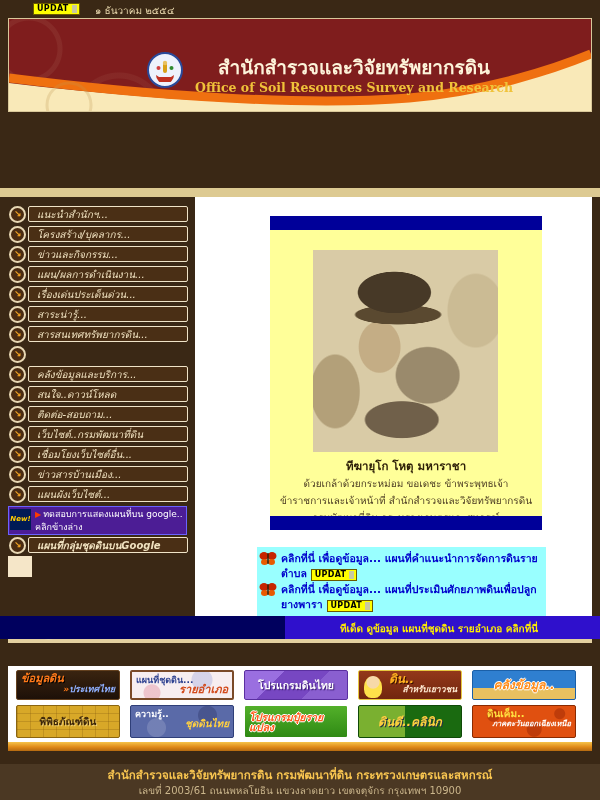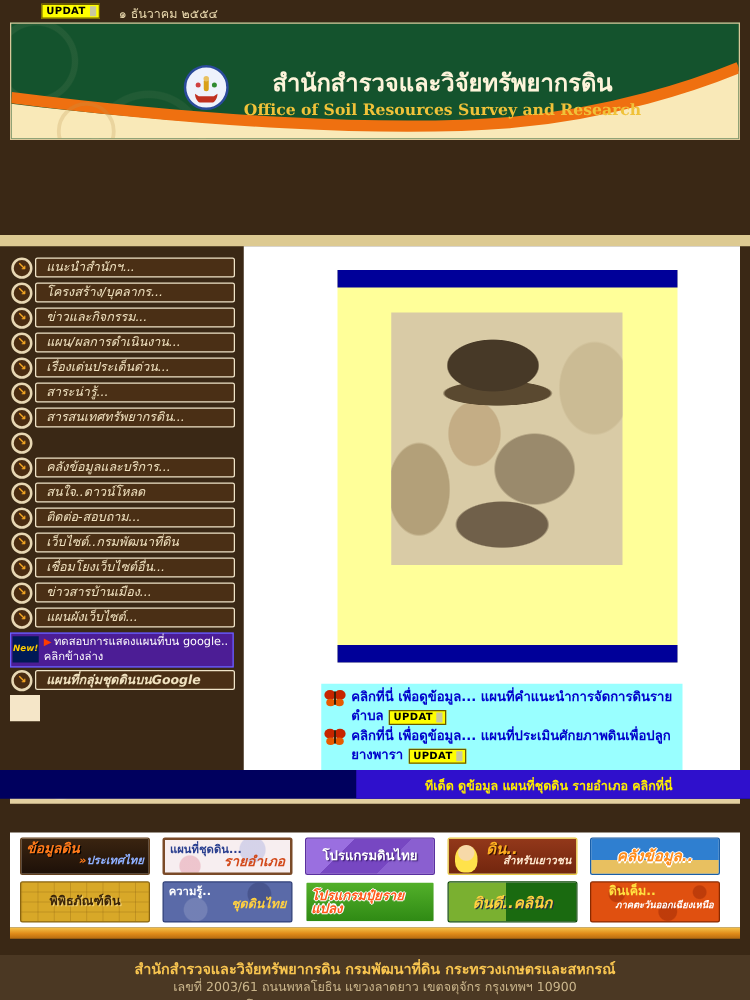--- a/index.html
+++ b/index.html
@@ -8,21 +8,21 @@
 
   
   .topbar{position:absolute;left:0;top:0;width:600px;height:18px;}
   .updat-badge{display:inline-block;background:#ffff00;color:#000;font-size:8px;font-weight:bold;
     line-height:10px;padding:0 2px 0 3px;letter-spacing:.3px;border:1px solid #6a5a00;position:relative;}
   .updat-badge::after{content:"";display:inline-block;width:5px;height:8px;background:#c9c9a0;margin-left:3px;vertical-align:middle;}
   .topbar .updat-badge{position:absolute;left:33px;top:3px;}
   .top-date{position:absolute;left:95px;top:3px;color:#ead9ae;font-size:10px;}
 
   
-  .header{position:absolute;left:8px;top:18px;width:582px;height:92px;background:#14532d;
+  .header{position:absolute;left:8px;top:18px;width:582px;height:92px;background:#7f1d1d;
     border:1px solid #d9c89a;overflow:hidden;}
   .header::before{content:"";position:absolute;left:-40px;top:-30px;width:220px;height:200px;
     background:
      radial-gradient(circle at 60px 60px, transparent 28px, rgba(240,220,180,.07) 29px, rgba(240,220,180,.07) 33px, transparent 34px),
      radial-gradient(circle at 150px 130px, transparent 40px, rgba(240,220,180,.06) 41px, rgba(240,220,180,.06) 46px, transparent 47px);}
   .header svg.swoosh{position:absolute;left:0;bottom:0;}
   .logo{position:absolute;left:138px;top:33px;width:36px;height:36px;border-radius:50%;
     background:#eef2fc;border:2px solid #2a4a9a;box-sizing:border-box;}
   .logo .emblem{position:absolute;left:50%;top:50%;transform:translate(-50%,-50%);}
   .header-titles{position:absolute;left:180px;top:36px;width:330px;text-align:center;}
@@ -266,20 +266,26 @@
     <div class="menu-item menu-google">
         <span class="menu-arrow">↘</span>
         <span class="menu-btn">แผนที่กลุ่มชุดดินบนGoogle</span>
       </div>
   </div>
   <div class="sidebar-endcap"></div>
 
   <div class="royal-box">
     <div class="royal-bar top"></div>
     <div class="king-photo"></div>
+    <div class="royal-caption">
+      <div class="royal-title">ทีฆายุโก โหตุ มหาราชา</div>
+      <div class="royal-line">ด้วยเกล้าด้วยกระหม่อม ขอเดชะ ข้าพระพุทธเจ้า</div>
+      <div class="royal-line">ข้าราชการและเจ้าหน้าที่ สำนักสำรวจและวิจัยทรัพยากรดิน</div>
+      <div class="royal-line">กรมพัฒนาที่ดิน กระทรวงเกษตรและสหกรณ์</div>
+    </div>
     <div class="royal-bar bottom"></div>
   </div>
 
   <div class="quick-links">
     <div class="qlink">
       <svg class="bfly" width="18" height="15" viewBox="0 0 18 15">
         <ellipse cx="5" cy="5" rx="4.5" ry="4" fill="#c62500"></ellipse>
           <ellipse cx="13" cy="5" rx="4.5" ry="4" fill="#c62500"></ellipse>
         <ellipse cx="5.5" cy="11" rx="3.5" ry="3" fill="#e85a00"></ellipse>
           <ellipse cx="12.5" cy="11" rx="3.5" ry="3" fill="#e85a00"></ellipse>

